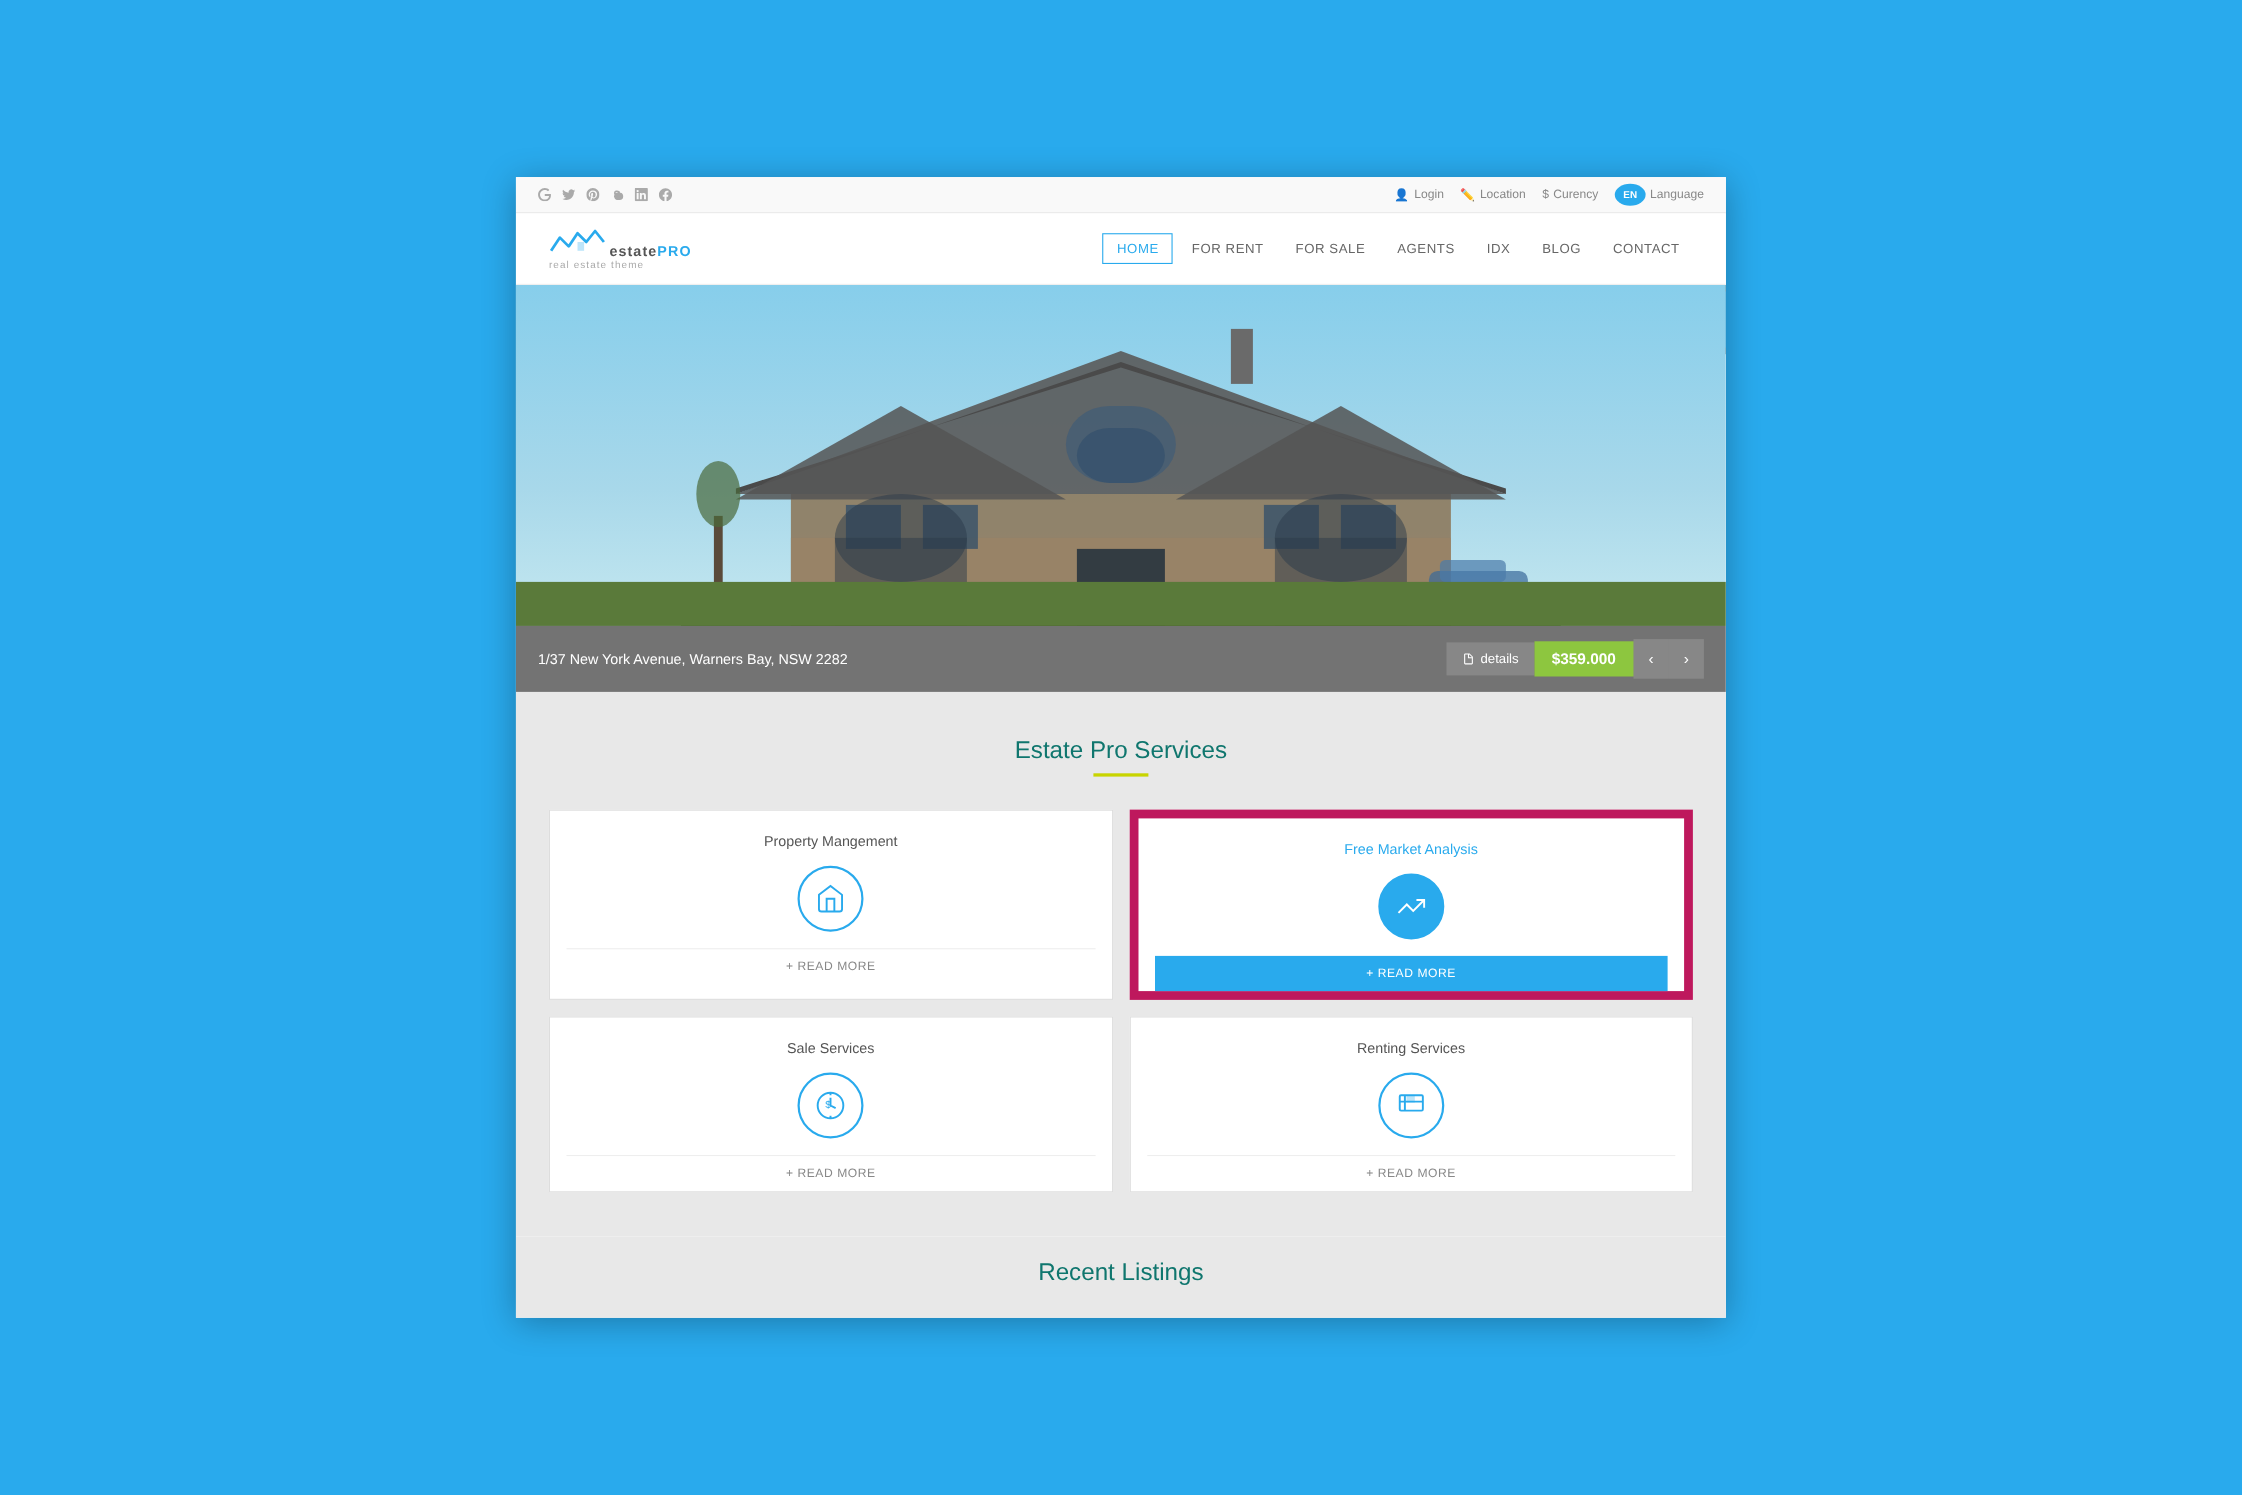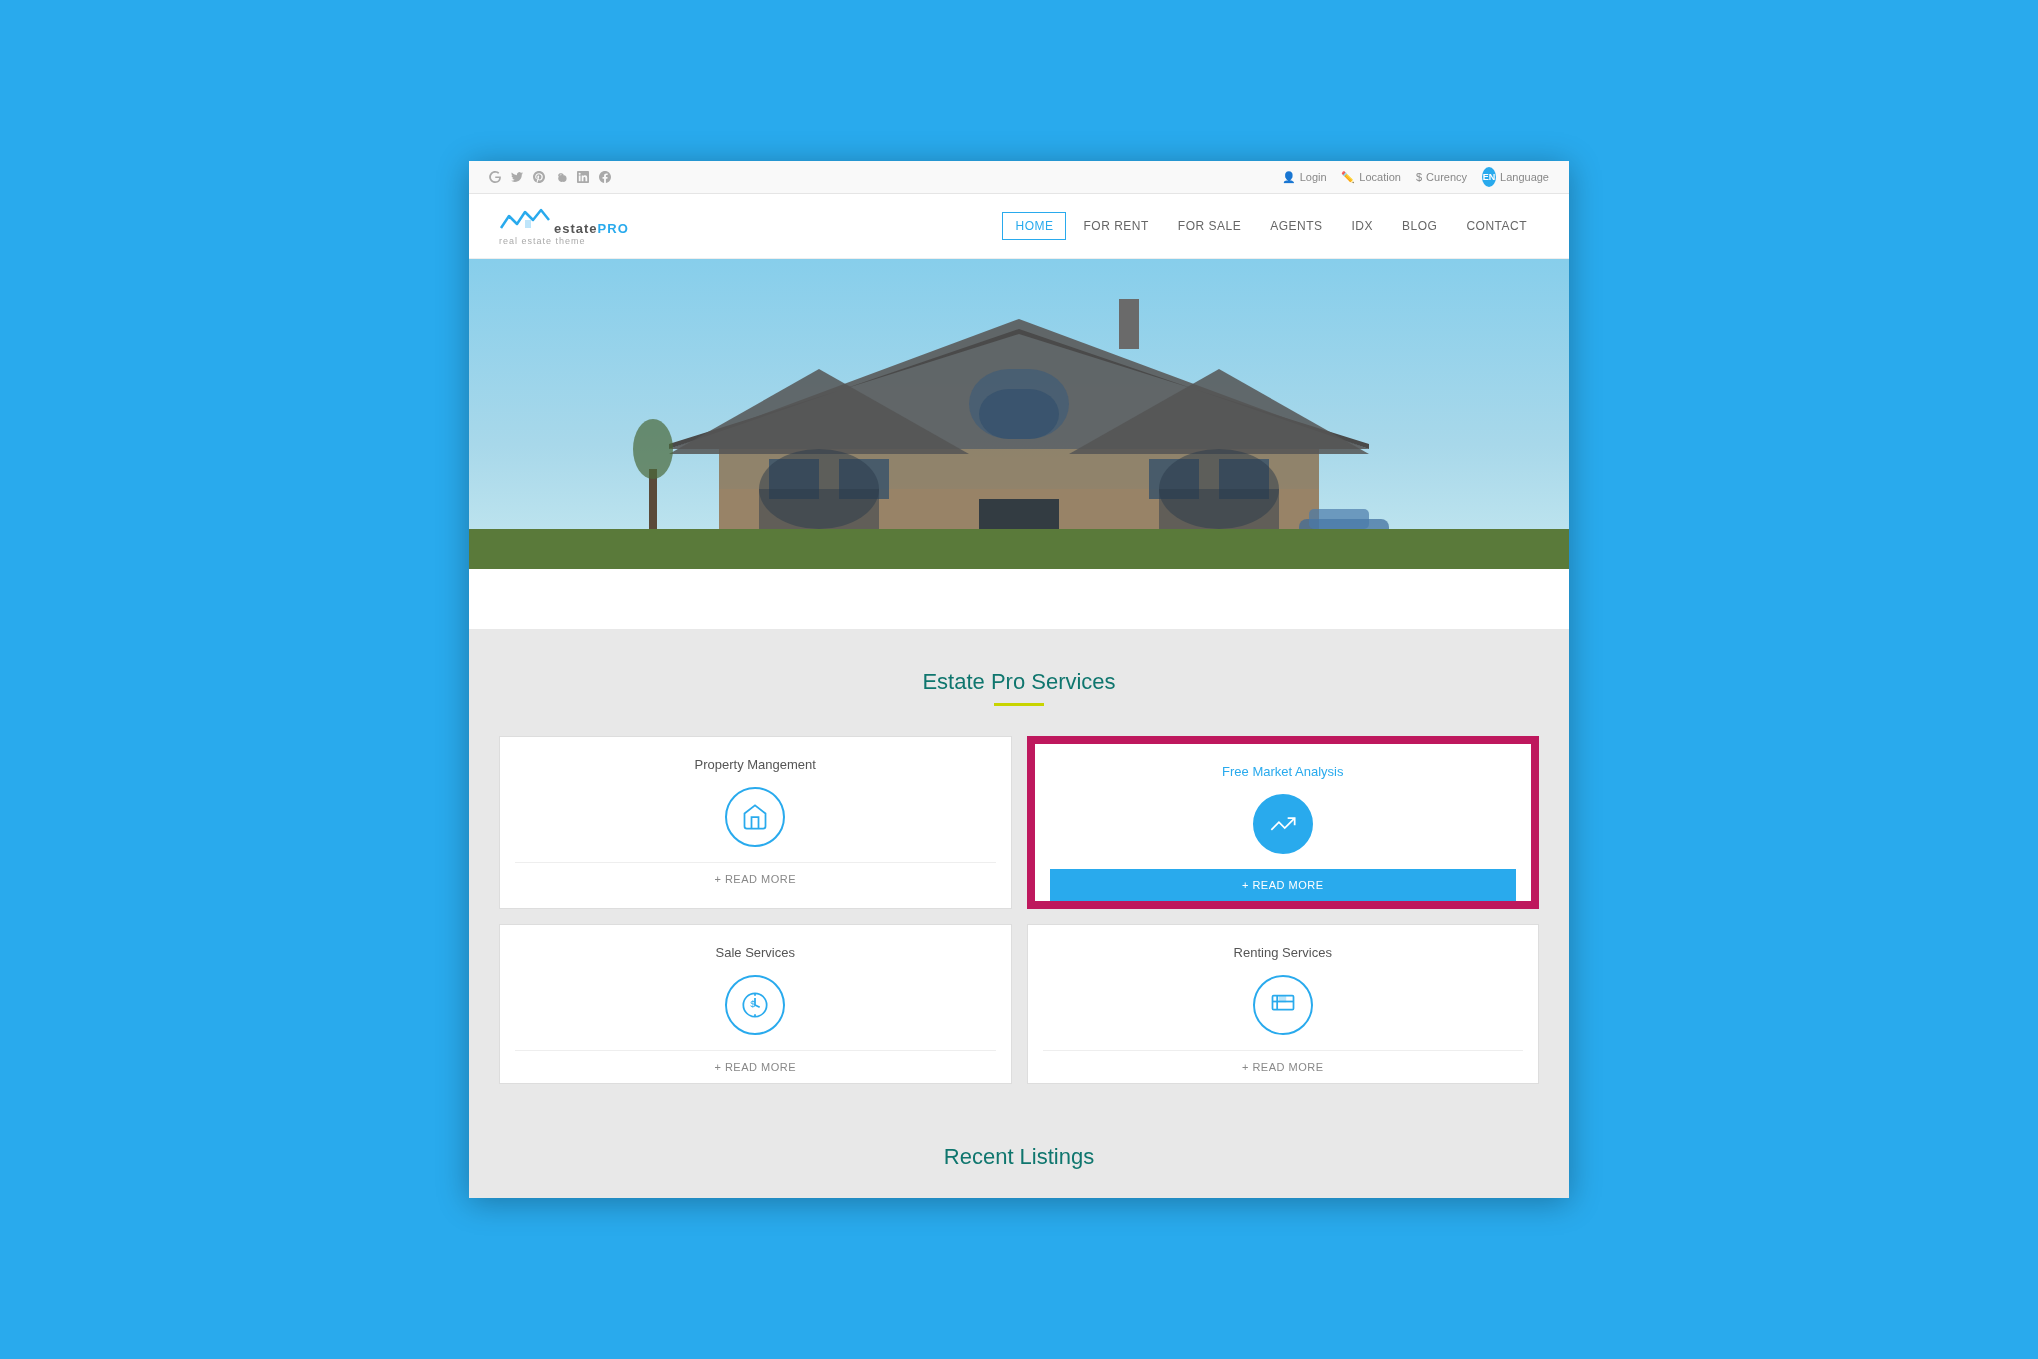--- a/index.html
+++ b/index.html
@@ -39,21 +39,21 @@
     }
     .top-bar-right { display: flex; gap: 15px; align-items: center; }
     .top-bar-right .item {
       display: flex; align-items: center; gap: 4px;
       cursor: pointer; color: #888; font-size: 11px;
     }
     .lang-badge {
       background: #29aaed;
       color: #fff;
       border-radius: 50%;
-      width: 14px; height: 20px;
+      width: 28px; height: 20px;
       display: flex; align-items: center; justify-content: center;
       font-size: 9px; font-weight: bold;
     }
 
     
     .header {
       background: #fff;
       display: flex;
       justify-content: space-between;
       align-items: center;
@@ -421,20 +421,34 @@
 
         <rect x="680" y="230" width="90" height="30" fill="#3a6a9a" opacity="0.7" rx="8"></rect>
         <rect x="690" y="220" width="60" height="20" fill="#4a7aaa" opacity="0.7" rx="5"></rect>
         <circle cx="700" cy="262" r="8" fill="#222"></circle>
         <circle cx="755" cy="262" r="8" fill="#222"></circle>
       </svg>
     </div>
 
     <div class="ground-bg"></div>
 
+    <div class="hero-overlay">
+      <span class="hero-address">1/37 New York Avenue, Warners Bay, NSW 2282</span>
+      <div class="hero-actions">
+        <button class="hero-details-btn">
+          <svg width="12" height="12" viewBox="0 0 24 24" fill="white">
+              <path d="M14 2H6a2 2 0 00-2 2v16a2 2 0 002 2h12a2 2 0 002-2V8l-6-6zm-1 1.5L18.5 9H13V3.5zM6 20V4h5v7h7v9H6z"></path>
+            </svg>
+          <span>details</span>
+        </button>
+        <button class="hero-price-btn">$359.000</button>
+        <button class="hero-nav-btn">‹</button>
+        <button class="hero-nav-btn">›</button>
+      </div>
+    </div>
 
     <div class="search-bar">
       <div class="find-house-label">
         <span>find your</span>
         <span class="big">HOUSE</span>
       </div>
       <div class="search-fields">
         <div class="field-group">
           <span class="field-label">Property type</span>
           <select>

